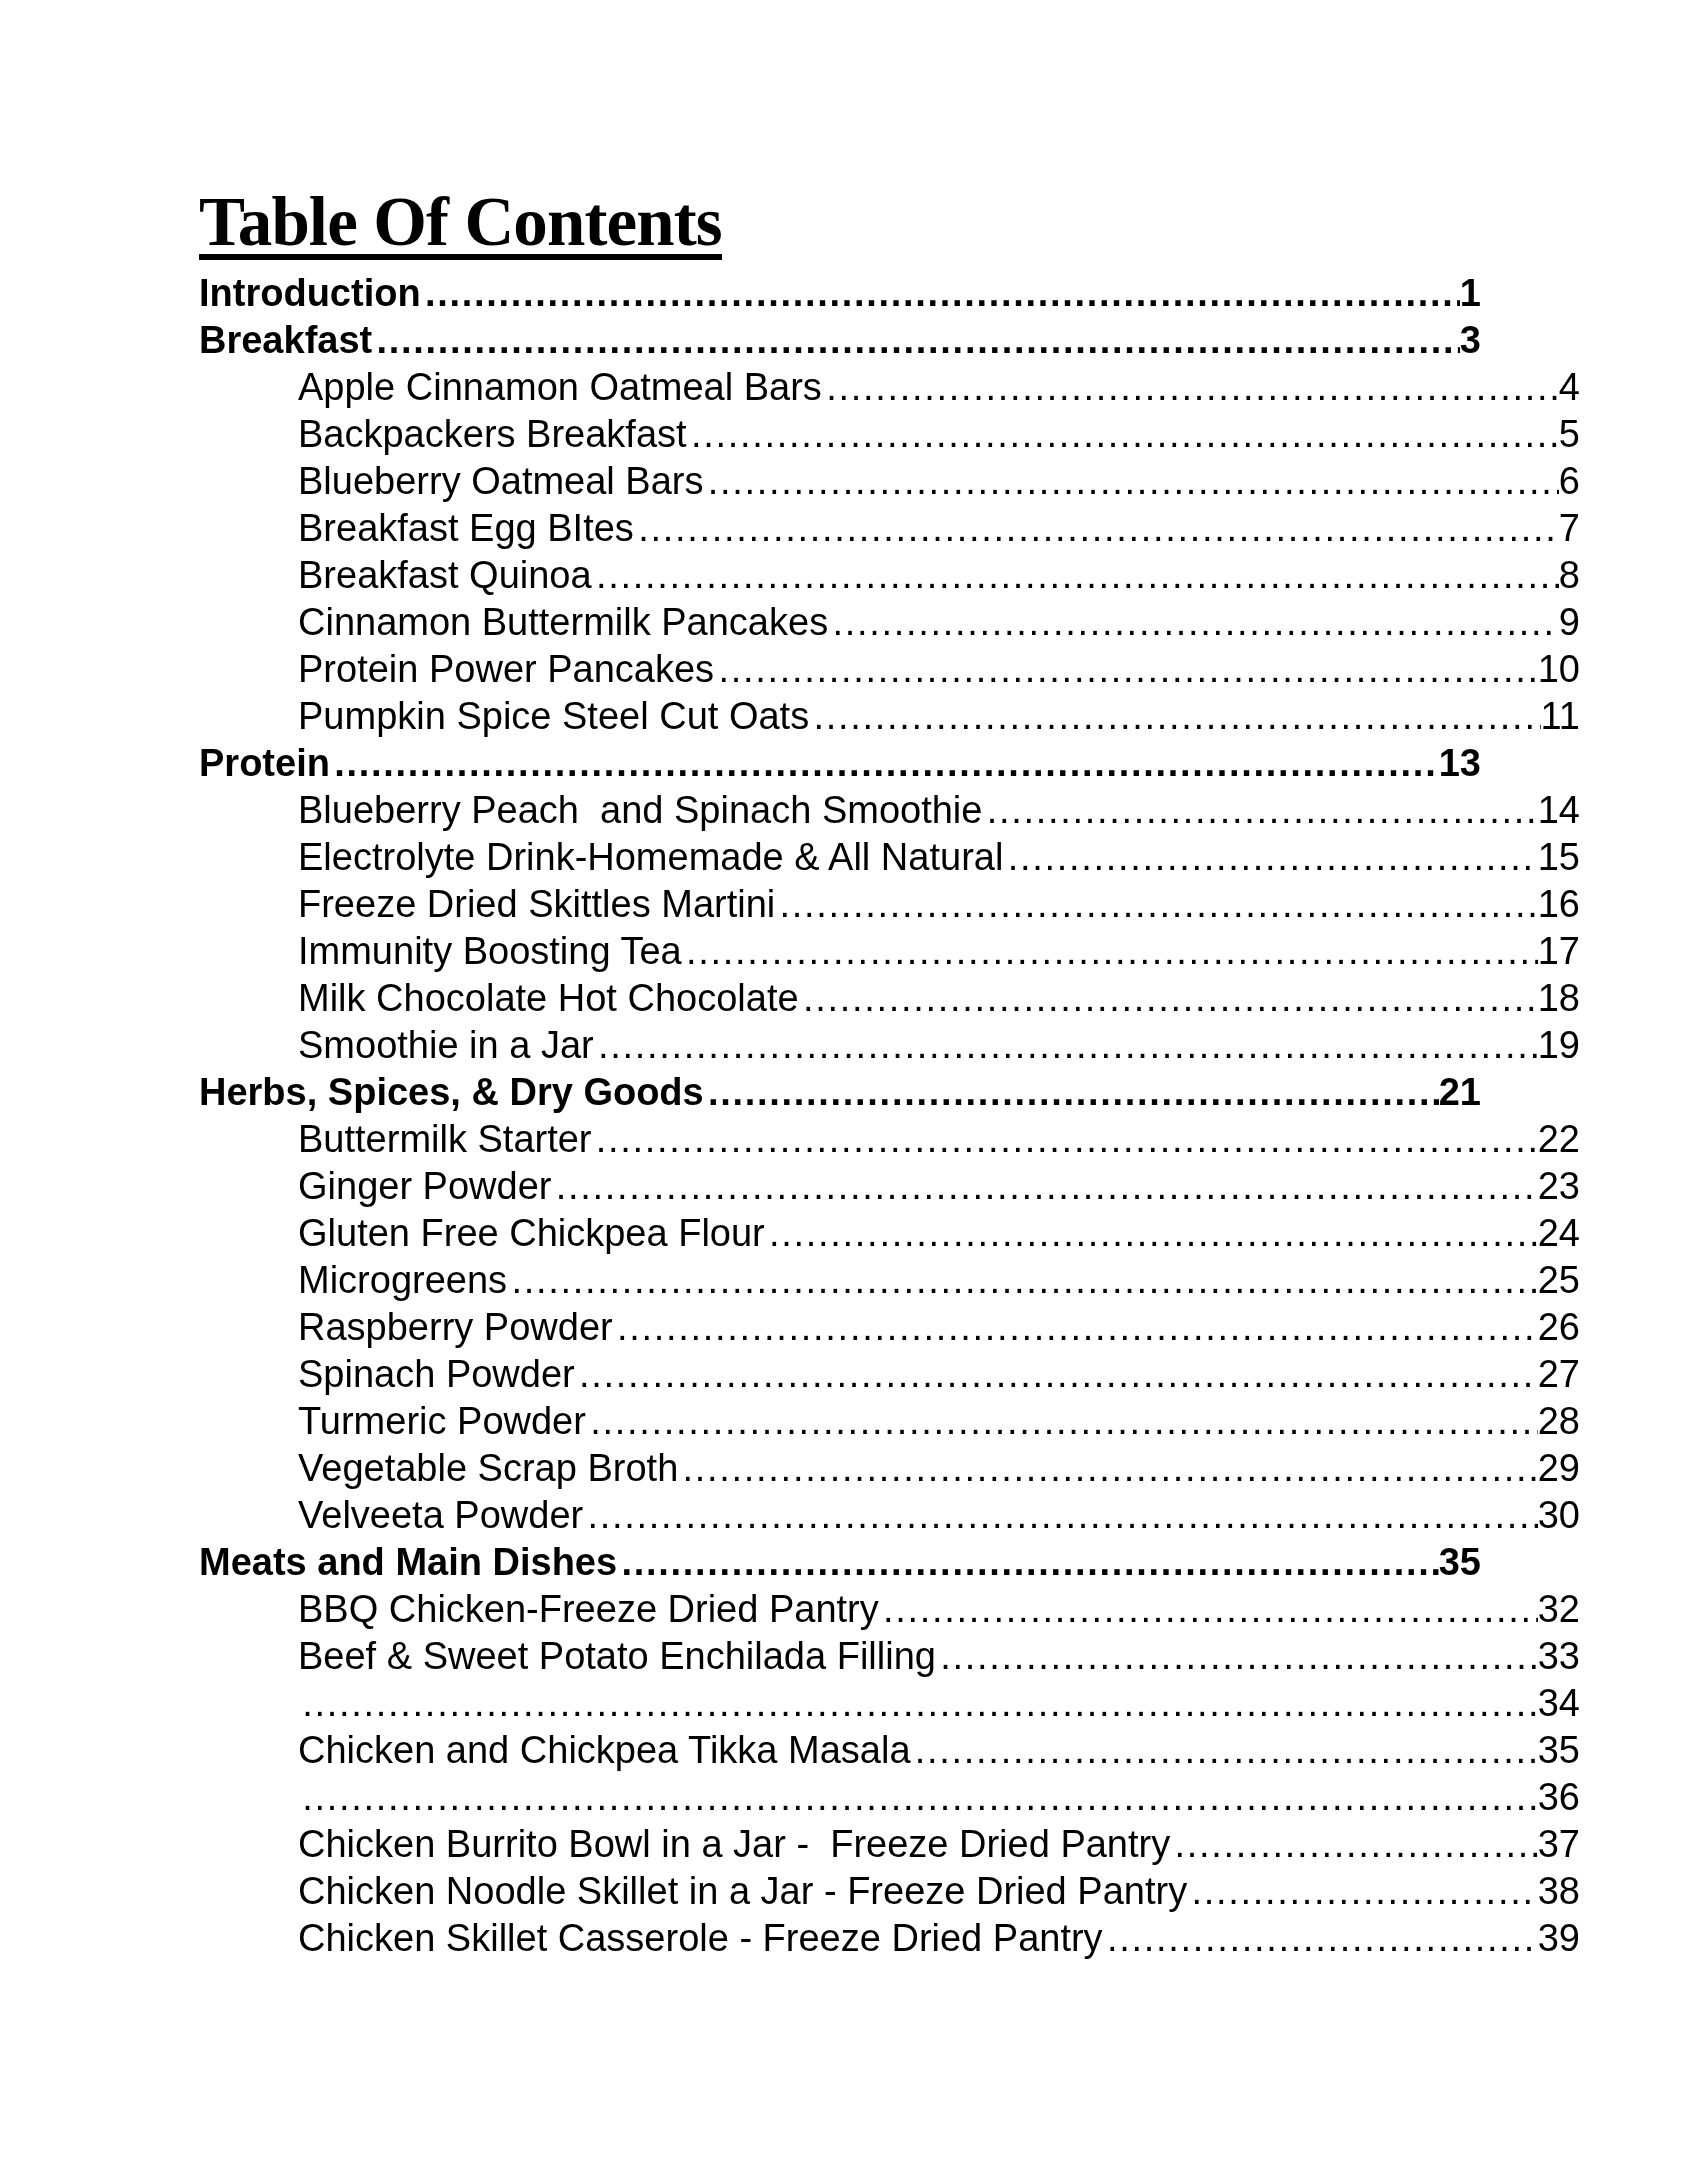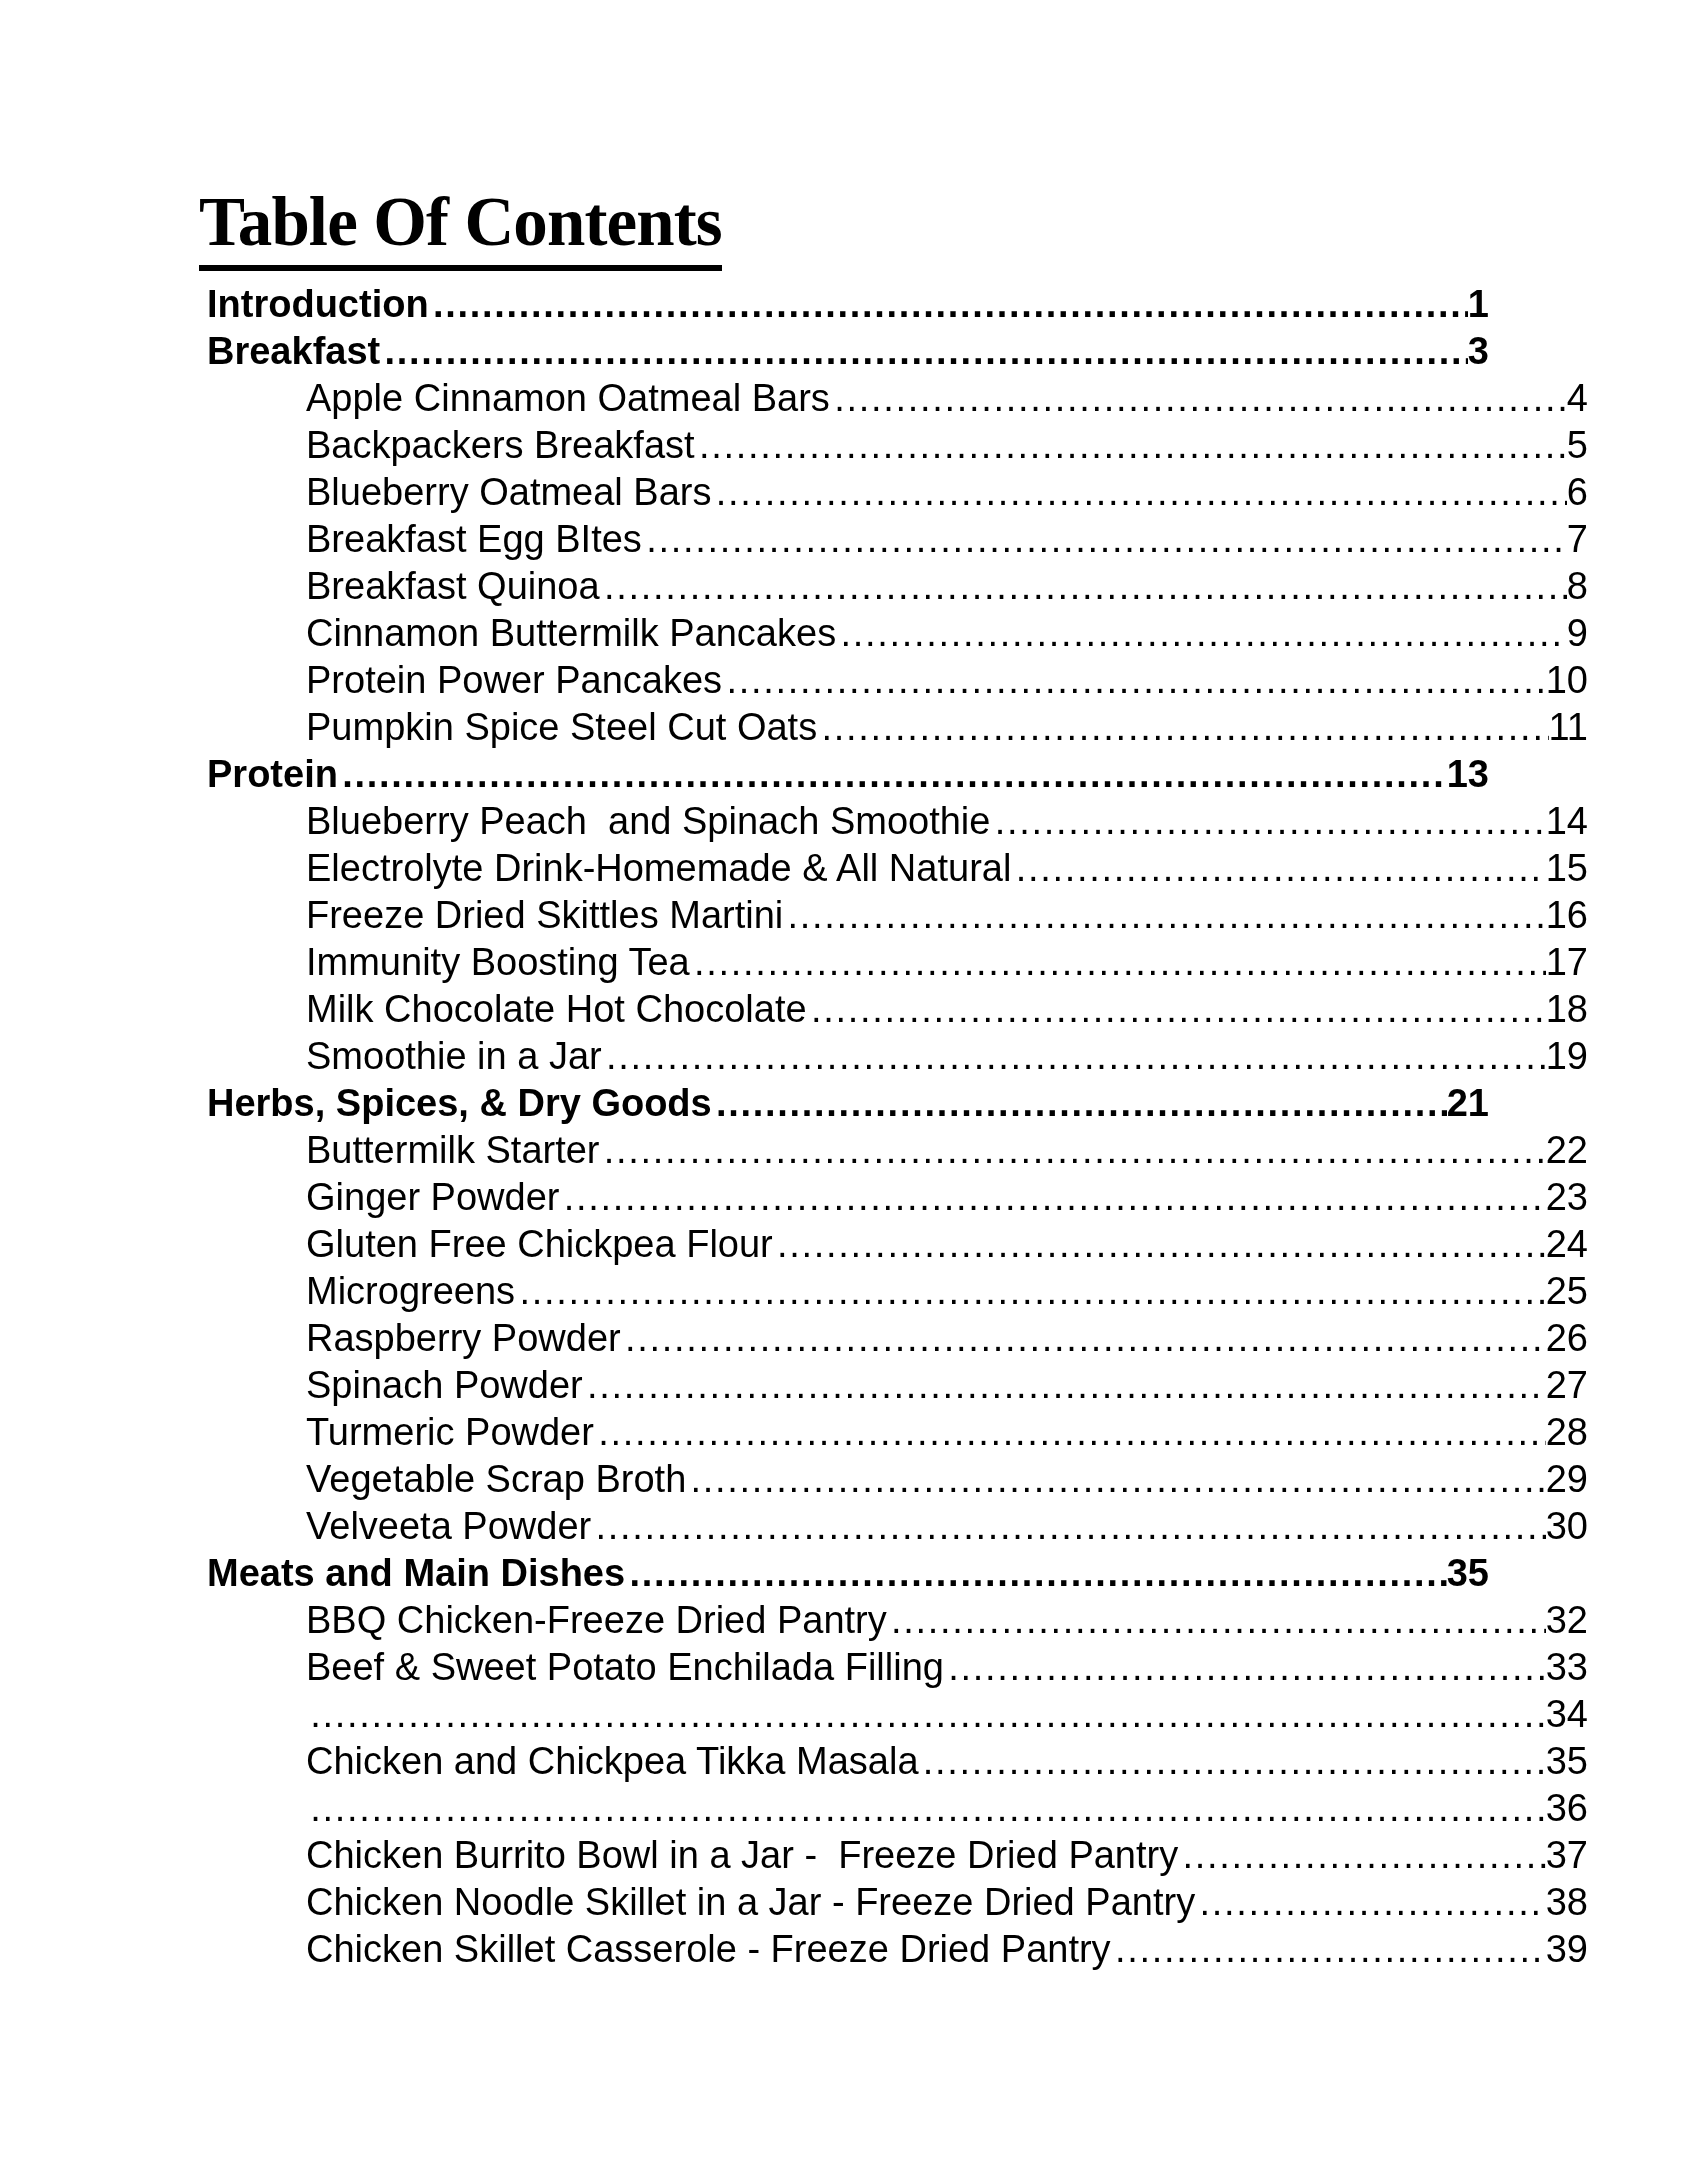--- a/index.html
+++ b/index.html
@@ -19,33 +19,32 @@
     font-family: "Liberation Sans", sans-serif;
   }
   .doc-title {
     display: inline-block;
     font-family: "Liberation Serif", serif;
     font-weight: bold;
     font-size: 69px;
     line-height: 0.75;
     letter-spacing: -0.9px;
     border-bottom: 6px solid #000000;
-    padding-bottom: 16px;
+    padding-bottom: 5px;
     margin: 0 0 10.4px 0;
   }
   .toc-list {
     width: 100%;
   }
   .toc-row {
     display: flex;
     align-items: flex-start;
     font-size: 38px;
     line-height: 47px;
     width: 100%;
-    margin-left: 8px;
   }
   .toc-row.level-1 {
     font-weight: bold;
   }
   .toc-row.level-2 {
     padding-left: 99px;
   }
   .toc-row .label {
     white-space: pre;
     flex: 0 0 auto;

